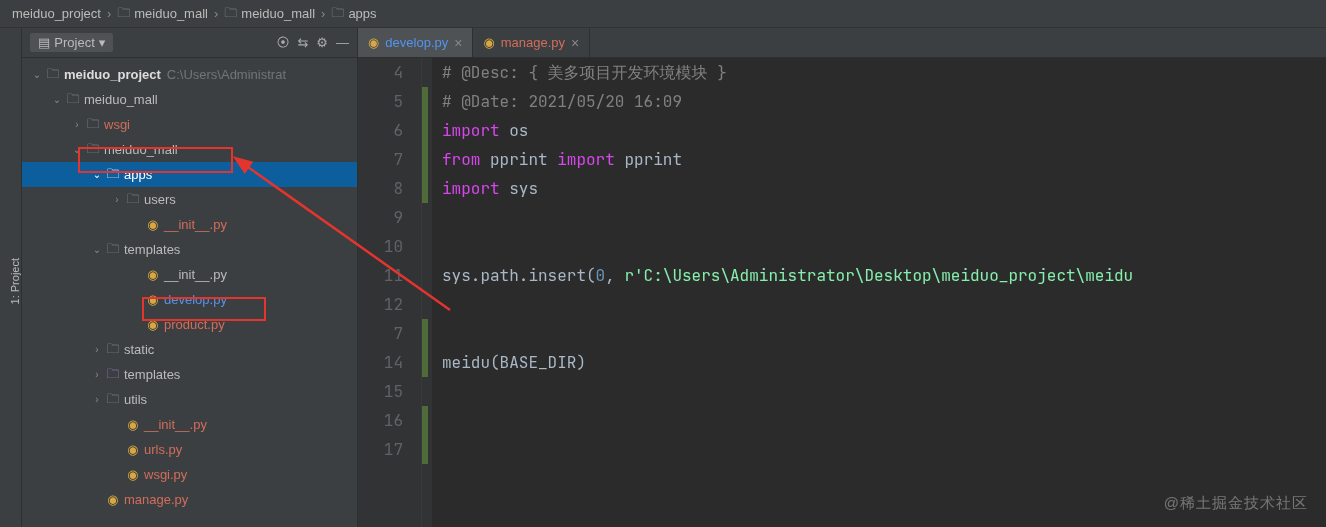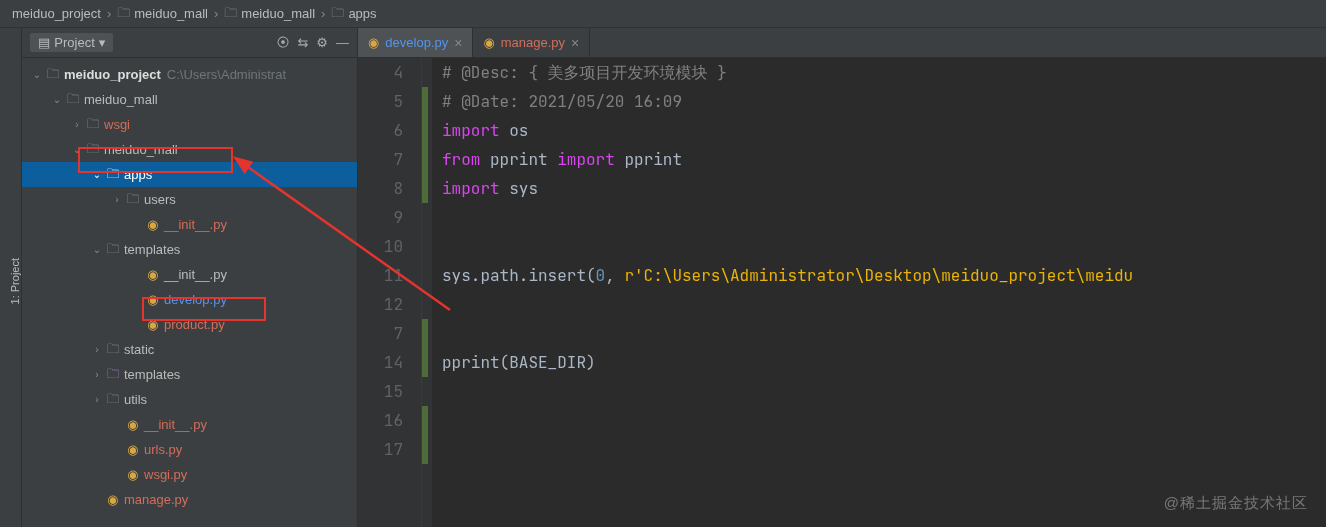--- a/index.html
+++ b/index.html
@@ -153,21 +153,21 @@
   .stripe .mark { position:absolute; left:0; width:6px; background:#4e6b39; }
   .code {
     flex: 1;
     padding-left: 10px;
     color: #a9b7c6;
   }
   .code div { height: 29px; white-space: pre; }
   .c-comment { color: #808080; }
   .c-kw { color: #d946ef; }
   .c-num { color: #6897bb; }
-  .c-str { color: #eab308; }
+  .c-str { color: #86efac; }
   .arrow-svg {
     position: absolute;
     top: 0; left: 0;
     pointer-events: none;
     z-index: 60;
   }
   .watermark {
     position: absolute;
     right: 18px;
     bottom: 14px;
@@ -353,21 +353,21 @@
         <div><span class="c-comment"># @Desc: { 美多项目开发环境模块 }</span></div>
         <div><span class="c-comment"># @Date: 2021/05/20 16:09</span></div>
         <div><span class="c-kw">import</span><span> os</span></div>
         <div><span class="c-kw">from</span><span> pprint </span><span class="c-kw">import</span><span> pprint</span></div>
         <div><span class="c-kw">import</span><span> sys</span></div>
         <div></div>
         <div></div>
         <div><span>sys.path.insert(</span><span class="c-num">0</span><span>, </span><span class="c-str">r'C:\Users\Administrator\Desktop\meiduo_project\meidu</span></div>
         <div></div>
         <div></div>
-        <div><span>pprint(BASE_DIR)</span></div>
+        <div><span>meidu(BASE_DIR)</span></div>
       </div>
     </div>
   </div>
 </div>
 
 <div class="redbox" style="left:78px; top:147px; width:155px; height:26px;"></div>
 <div class="redbox" style="left:142px; top:297px; width:124px; height:24px;"></div>
 
 <svg class="arrow-svg" width="1326" height="527">
   <defs>

